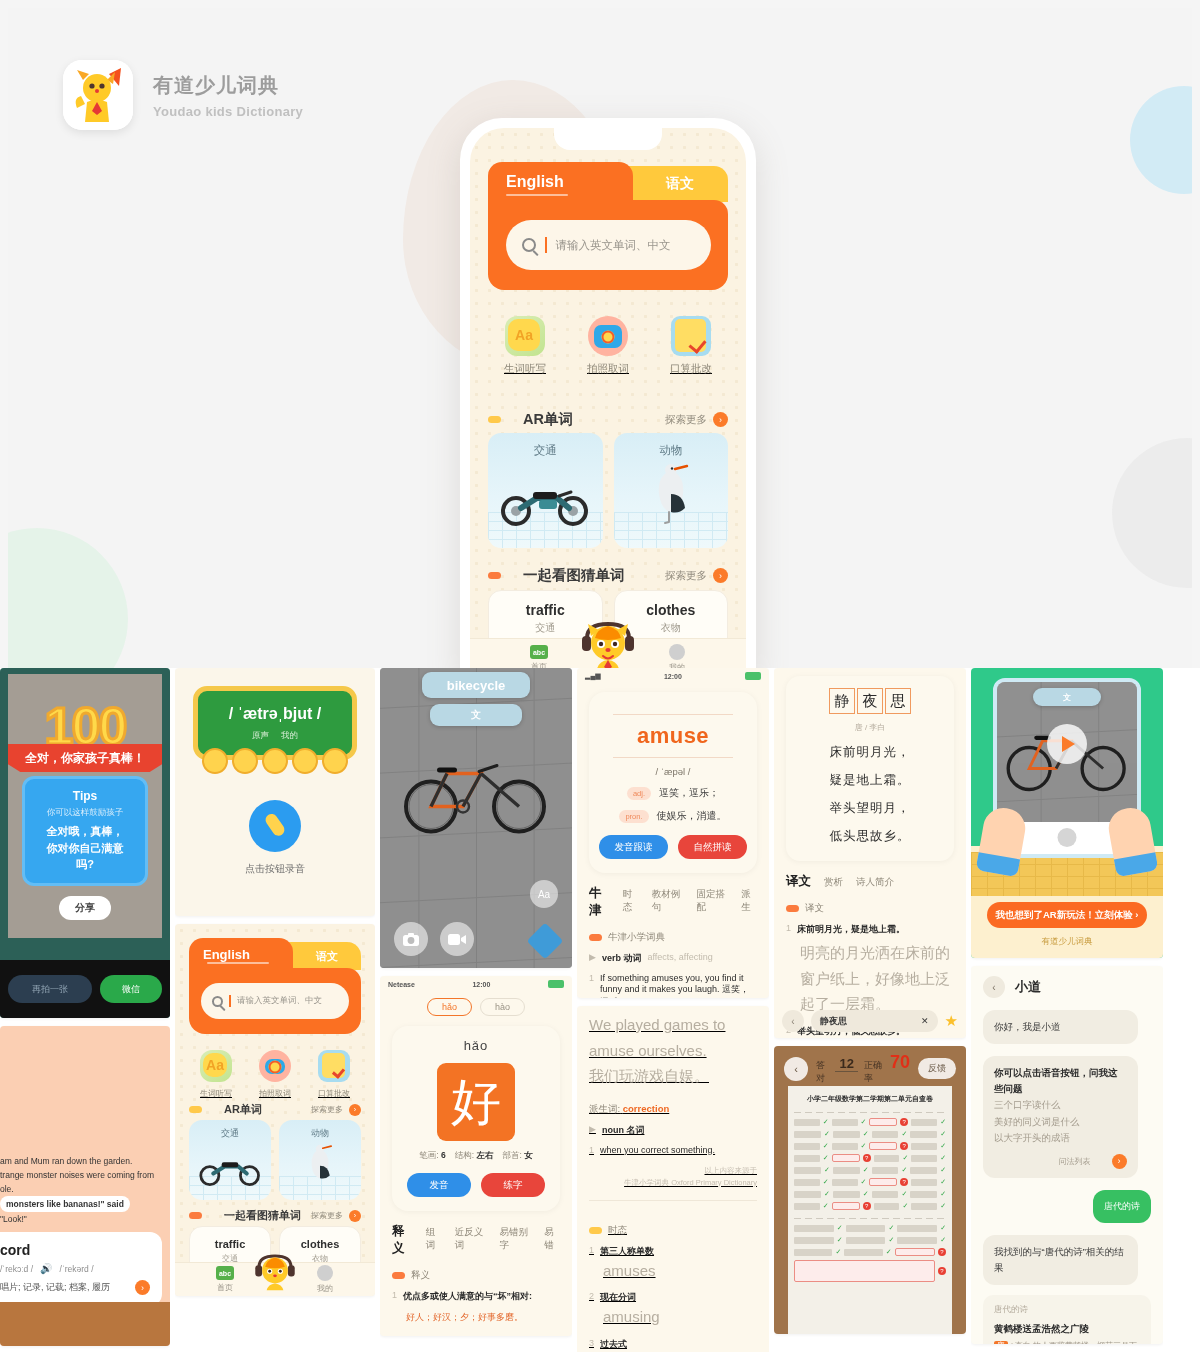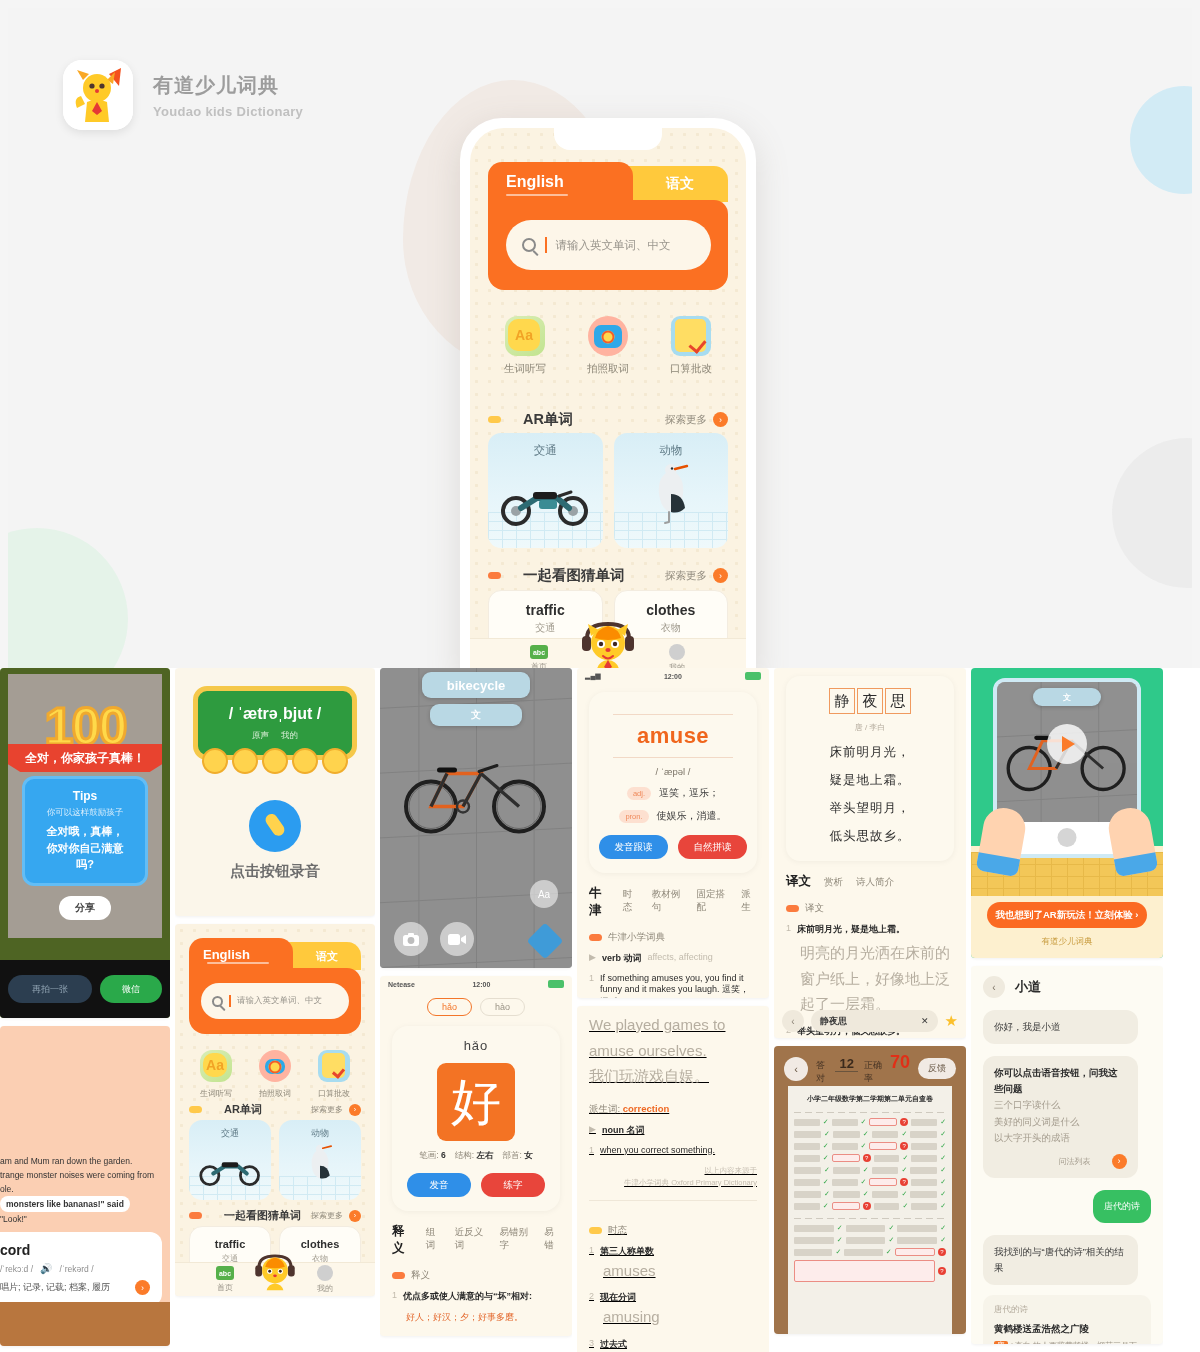--- a/index.html
+++ b/index.html
@@ -66,21 +66,21 @@
     color:#fff; font-size:14px; font-weight:700; display:flex; align-items:center; justify-content:center; padding-left:22px;}
   .srch-body { position:relative; z-index:4; background:#fb7022; border-radius:0 14px 16px 16px;
     height:90px; margin-top:-2px; display:flex; align-items:center; justify-content:center;}
   .srch-field { width:205px; height:50px; background:#fdf6e9; border-radius:25px;
     display:flex; align-items:center; padding:0 16px; gap:9px;}
   .mag { width:14px; height:14px; border:2px solid #8a8a8a; border-radius:50%; position:relative; flex:none;}
   .mag::after{ content:""; position:absolute; right:-5px; bottom:-4px; width:7px; height:2px; background:#8a8a8a; transform:rotate(45deg); border-radius:1px;}
   .caret{ width:2px; height:16px; background:#fb7022; flex:none;}
   .srch-ph { font-size:11.5px; color:#9a968e; }
 
-  .quick { position:absolute; left:18px; top:188px; width:240px; display:flex; justify-content:space-between;}
+  .quick { position:absolute; left:18px; top:188px; width:240px; display:flex; justify-content:space-between;text-decoration:underline;}
   .q-item{ width:74px; display:flex; flex-direction:column; align-items:center; gap:6px;}
   .q-ico{ width:40px; height:40px; border-radius:12px; position:relative; }
   .q-ico.a{ background:linear-gradient(145deg,#d9edb6,#c2e48f); }
   .q-ico.a::after{content:"Aa"; position:absolute; inset:0; display:flex; align-items:center; justify-content:center; font-size:14px; font-weight:700; color:#f2a325; background:#ffd84d; border-radius:10px; margin:3px 5px 5px 3px;}
   .q-ico.b{ background:#ffb3a0; border-radius:50%; }
   .q-ico.b::after{content:""; position:absolute; left:6px; top:9px; right:6px; bottom:8px; background:#2fa8e8; border-radius:7px;}
   .q-ico.b::before{content:""; position:absolute; left:50%; top:52%; transform:translate(-50%,-50%); width:13px; height:13px; background:#ffd84d; border-radius:50%; z-index:2; box-shadow:0 0 0 2px #f25c2a inset;}
   .q-ico.c{ background:#a7dcf0; border-radius:9px;}
   .q-ico.c::after{content:""; position:absolute; left:4px; top:3px; right:5px; bottom:4px; background:#ffdd63; border-radius:5px;}
   .q-chk{ position:absolute; right:6px; bottom:6px; width:15px; height:11px; z-index:3;
@@ -127,21 +127,21 @@
   
   .gallery { position:absolute; left:0; top:668px; width:1200px; height:684px; background:#fff;
     display:flex; gap:5px; padding:0 0 0 0; overflow:hidden;}
   .col { display:flex; flex-direction:column; gap:8px; overflow:hidden; }
   .c1{ width:170px; } .c2{ width:200px; } .c3{ width:192px; }
   .c4{ width:192px; } .c5{ width:192px; } .c6{ width:192px; }
   .shot { border-radius:4px; overflow:hidden; position:relative; background:#faf7f0; flex:none;
           box-shadow:0 1px 3px rgba(0,0,0,.06); }
 
   
-  .s-math100{ height:350px; background:#4d7c0f; }
+  .s-math100{ height:350px; background:#0f766e; }
   .s-math100 .paper{ position:absolute; left:8px; top:6px; right:8px; bottom:80px; background:#e9e4dc; }
   .s-math100 .mask{ position:absolute; inset:0; background:rgba(80,70,60,.45); }
   .num100{ position:absolute; left:50%; top:28px; transform:translateX(-50%); font-size:52px; font-weight:900;
     color:#ffd94a; -webkit-text-stroke:3px #f0a92e; letter-spacing:-2px;}
   .ribbon{ position:absolute; left:8px; right:8px; top:76px; height:28px; background:#e8432f;
     display:flex; align-items:center; justify-content:center; color:#fff; font-size:12px; font-weight:700;
     clip-path: polygon(0 0,100% 0,100% 72%,92% 100%,8% 100%,0 72%);}
   .tipsbox{ position:absolute; left:22px; right:22px; top:108px; height:110px; background:#36a7f0; border-radius:12px;
     border:3px solid #63bdf5; display:flex; flex-direction:column; align-items:center; justify-content:center; gap:4px; padding:18px;}
   .tips-t{ color:#fff; font-size:12px; font-weight:700;}
@@ -173,21 +173,21 @@
   .board{ position:absolute; left:18px; right:18px; top:18px; height:74px; background:#2e9b3f; border-radius:14px;
     border:5px solid #f5c84a; display:flex; flex-direction:column; align-items:center; justify-content:center; gap:7px;}
   .board-ipa{ color:#fff; font-size:16px; font-weight:700;}
   .board-sub{ color:#d8edd6; font-size:8.5px; display:flex; gap:12px; align-items:center;}
   .stars{ position:absolute; left:0; right:0; top:80px; display:flex; justify-content:center; gap:4px;}
   .star-e{ width:26px; height:26px; border-radius:50%; background:#ffd34d; border:2px solid #f0ad2c; position:relative;}
   .mic-wrap{ position:absolute; left:0; right:0; top:132px; display:flex; flex-direction:column; align-items:center; gap:10px;}
   .mic{ width:52px; height:52px; border-radius:50%; background:#2b9cf0; position:relative;}
   .mic::after{ content:""; position:absolute; left:50%; top:50%; transform:translate(-50%,-55%) rotate(-35deg);
     width:12px; height:24px; background:#ffd34d; border-radius:6px;}
-  .mic-lbl{ font-size:15px; color:#6d6d6d; font-weight:700;}
+  .mic-lbl{ font-size:10px; color:#6d6d6d; font-weight:400;}
 
   
   .s-home{ height:372px; background:#fbf3e2; }
 
   
   .s-arbike{ height:300px; background:#8d8d8d;}
   .pave{ position:absolute; inset:0;
     background-image: linear-gradient(#7e7e7e 1px, transparent 1px), linear-gradient(90deg,#7e7e7e 1px, transparent 1px);
     background-size: 48px 54px; background-color:#909090; transform: skewY(-3deg) scale(1.2); opacity:.75;}
   .ar-chip{ position:absolute; left:50%; transform:translateX(-50%); background:#b9d8e4; border-radius:9px;

